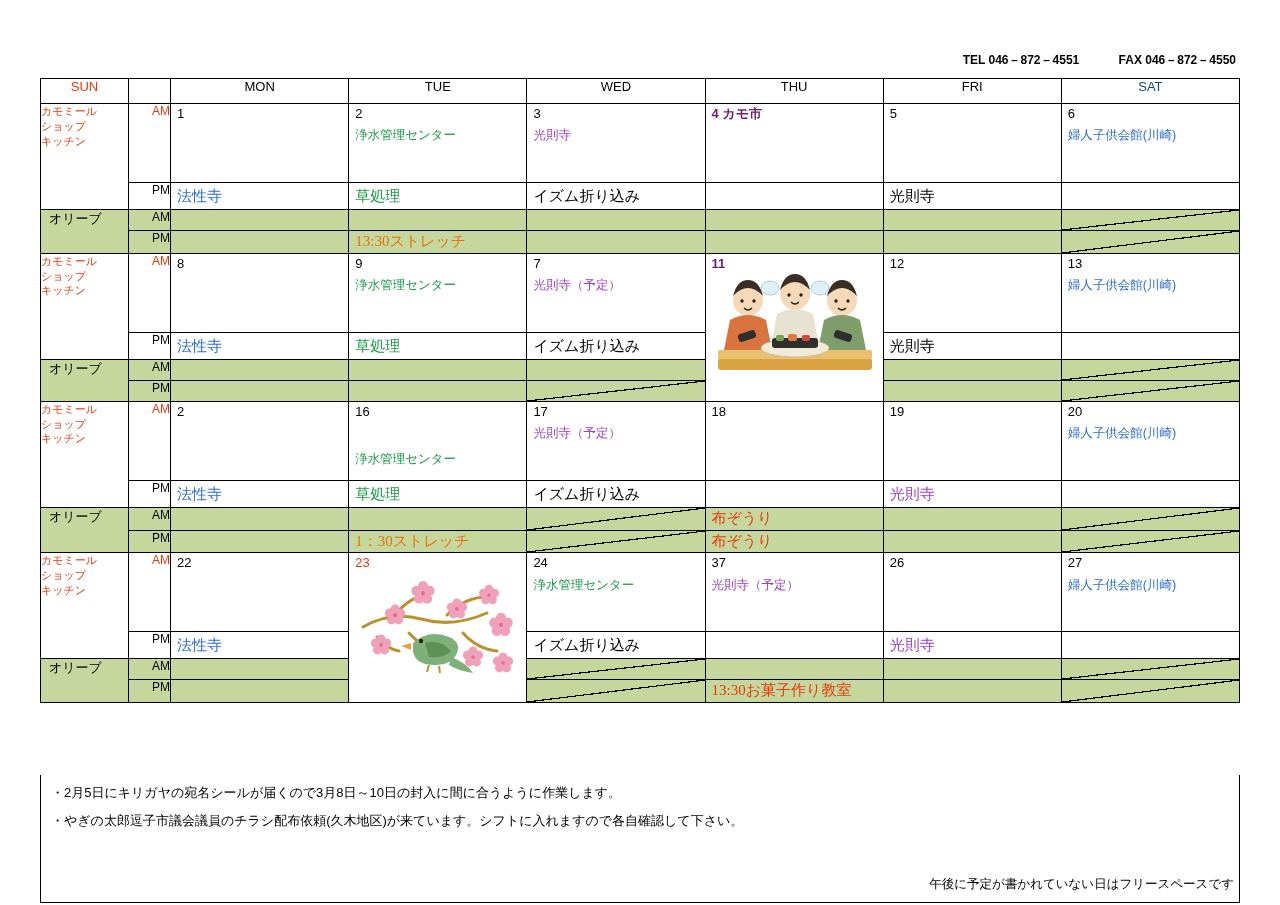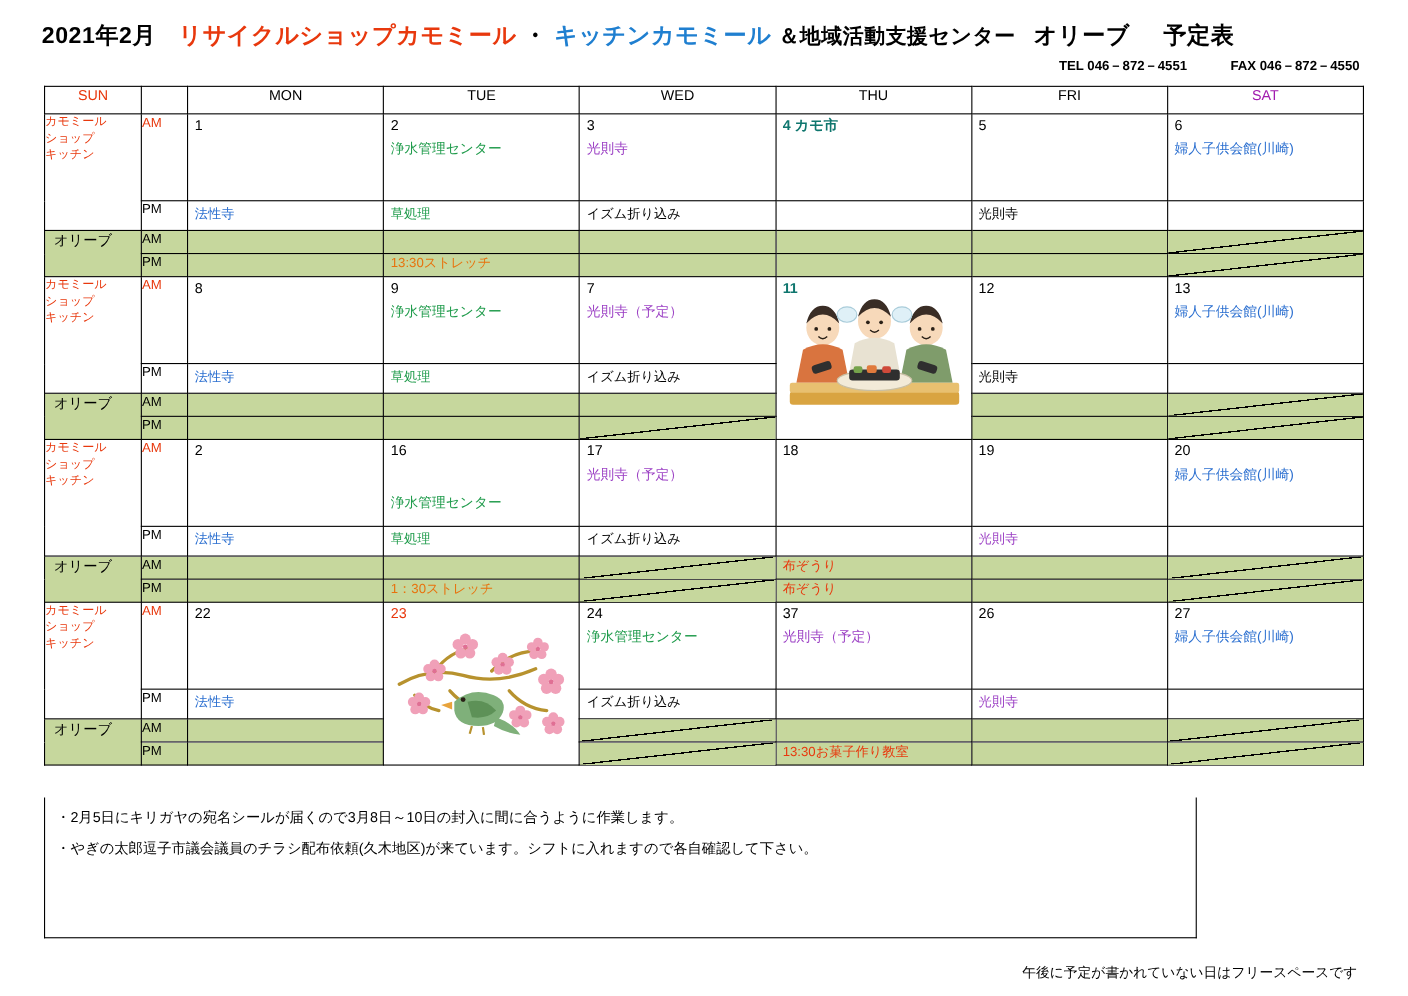--- a/index.html
+++ b/index.html
@@ -50,95 +50,86 @@
   col.c-day{width:178px;}
 
   thead th{
     height:24px;
     text-align:center;
     font-size:13px;
     font-weight:normal;
     vertical-align:middle;
   }
   th.sun{color:#e8380d;}
-  th.sat{color:#a21caf;}
+  th.sat{color:#0c4a6e;}
   th.blank{border-left:1px solid #000;border-right:1px solid #000;}
 
   .lbl{
     font-size:11px;color:#e8380d;line-height:1.35;
     padding:4px 4px 0 6px;text-align:left;vertical-align:middle;
   }
   .lbl.olive{color:#000;font-size:13px;padding-left:8px;}
   .ampm{
-    text-align:left;vertical-align:middle;
+    text-align:right;vertical-align:middle;
     font-size:12px;color:#e8380d;
   }
   .ampm.blk{color:#000;}
 
   .cell{position:relative;padding:3px 4px 2px 6px;}
   .daynum{font-size:13px;color:#000;line-height:1.1;}
-  .daynum.red{color:#0f766e;font-weight:bold;}
+  .daynum.red{color:#701a75;font-weight:bold;}
   .daynum.red2{color:#e8380d;}
   .ev{font-size:12.5px;line-height:1.3;margin-top:6px;}
   .ev.g{color:#1f9b4b;}
   .ev.p{color:#9b3fc4;}
   .ev.b{color:#2b6fd0;}
   .ev.k{color:#000;}
   .ev.r{color:#e8380d;}
   .ev.o{color:#e8720d;}
   .ev.inline{margin-top:0;}
 
   td.am-row{height:78px;}
   td.pm-row{height:26px;}
   td.ol-row{height:20px;background:#c6d79d;}
   td.ol-lbl{background:#c6d79d;vertical-align:middle;}
 
-  .pmline{font-size:12px;line-height:1.25;padding:4px 4px 2px 6px;}
+  .pmline{font-size:15px;line-height:1.25;padding:4px 4px 2px 6px;font-family:Liberation Serif, serif;}
 
   
   .diag{position:relative;}
   .diag::after{
     content:"";position:absolute;left:0;top:0;right:0;bottom:0;
     background:linear-gradient(to bottom right,
       rgba(0,0,0,0) calc(50% - 0.6px),
       #000 calc(50% - 0.6px),
       #000 calc(50% + 0.6px),
       rgba(0,0,0,0) calc(50% + 0.6px));
   }
 
   
   .notes{
-    position:absolute;left:40px;top:725px;width:1048px;height:128px;
+    position:absolute;left:40px;top:775px;width:1200px;height:128px;
     border:1px solid #000;border-top:none;
     box-sizing:border-box;
     padding:8px 10px 0 10px;
   }
   .note{font-size:13px;color:#000;line-height:1.5;margin-bottom:8px;}
   .footnote{
     position:absolute;right:46px;top:876px;
     font-size:12.5px;color:#000;
   }
 
   
   .illu{position:absolute;pointer-events:none;}
 </style>
 </head>
 <body>
 
 <div class="page">
 
-  <div class="title-row">
-    <span class="t-black">2021年2月</span>
-    <span class="t-red" style="margin-left:14px;">リサイクルショップカモミール</span>
-    <span class="t-black">・</span>
-    <span class="t-blue">キッチンカモミール</span>
-    <span class="t-amp">＆地域活動支援センター</span>
-    <span class="t-black" style="margin-left:10px;">オリーブ</span>
-    <span class="t-black" style="margin-left:24px;">予定表</span>
-  </div>
 
   <div class="contact-row">
     <span>TEL  046－872－4551</span>
     <span class="fax">FAX  046－872－4550</span>
   </div>
 
   <table class="cal">
     <colgroup>
       <col class="c-label">
         <col class="c-ampm">

